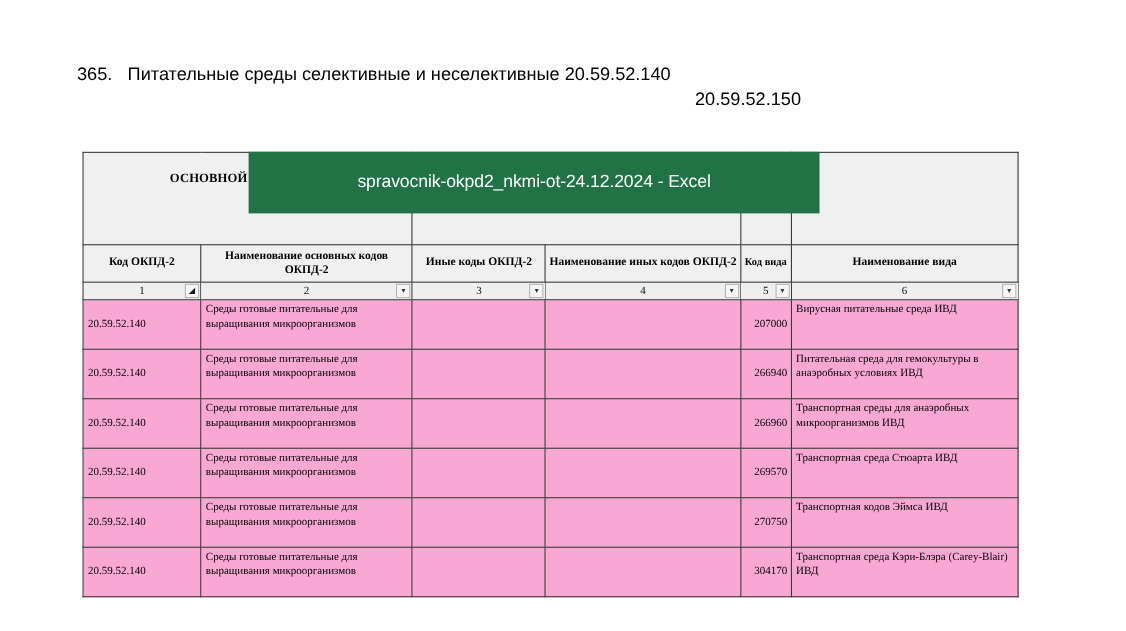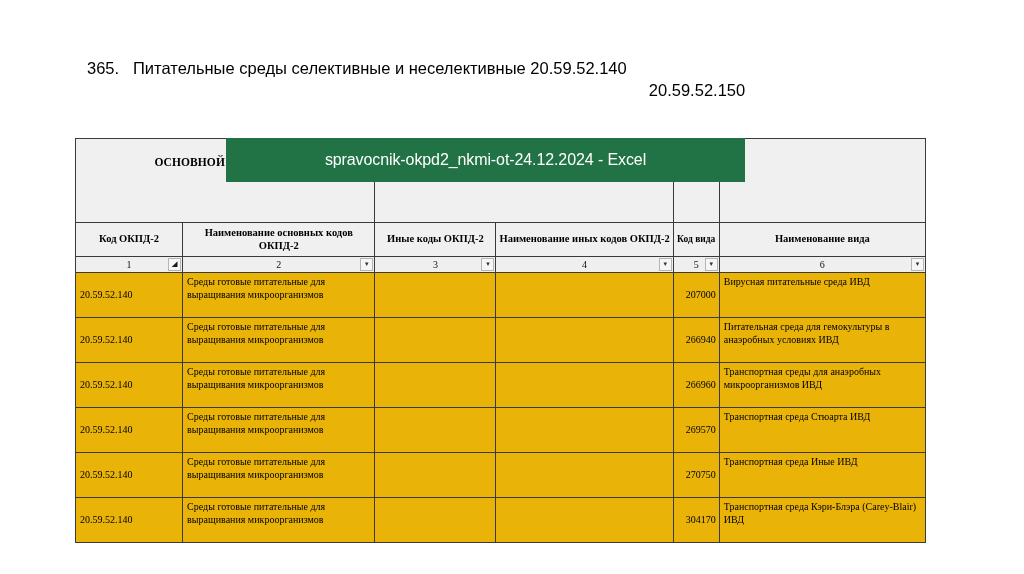--- a/index.html
+++ b/index.html
@@ -11,21 +11,21 @@
     width: 1024px;
     height: 574px;
     position: relative;
     font-family: "Liberation Sans", sans-serif;
     overflow: hidden;
   }
 
   
   #slide-heading {
     position: absolute;
-    left: 87px;
+    left: 70px;
     top: 58px;
     width: 700px;
     font-family: "Liberation Sans", sans-serif;
     font-size: 16.5px;
     color: #000000;
     line-height: 1.28;
     white-space: nowrap;
   }
   #slide-heading .num {
     display: inline-block;
@@ -45,21 +45,21 @@
     top: 138px;
     width: 851px;
     height: 335px;
   }
 
   #title-bar {
     position: absolute;
     left: 151px;
     top: 0px;
     width: 519px;
-    height: 44px;
+    height: 56px;
     background: #217346;
     z-index: 5;
     display: flex;
     align-items: center;
     justify-content: center;
   }
   #title-bar-text {
     color: #ffffff;
     font-family: "Liberation Sans", sans-serif;
     font-size: 16px;
@@ -75,21 +75,21 @@
     width: 851px;
     border-collapse: collapse;
     table-layout: fixed;
     font-family: "Liberation Serif", serif;
     background: #ffffff;
   }
   #sheet td {
     border: 1px solid #3a3a3a;
     padding: 0;
     vertical-align: top;
-    background: #eab308;
+    background: #f9a8d4;
   }
 
   
   .grp-cell {
     background: #f0f0f0 !important;
     height: 66px;
     text-align: center;
     vertical-align: top;
     padding-top: 17px !important;
     font-weight: bold;
@@ -270,21 +270,21 @@
         <td class="c-empty"></td>
         <td class="c-kod">269570</td>
         <td class="c-vid">Транспортная среда Стюарта ИВД</td>
       </tr>
       <tr class="data-row">
         <td class="c-code">20.59.52.140</td>
         <td class="c-name">Среды готовые питательные для выращивания микроорганизмов</td>
         <td class="c-empty"></td>
         <td class="c-empty"></td>
         <td class="c-kod">270750</td>
-        <td class="c-vid">Транспортная среда Иные ИВД</td>
+        <td class="c-vid">Транспортная кодов Эймса ИВД</td>
       </tr>
       <tr class="data-row">
         <td class="c-code">20.59.52.140</td>
         <td class="c-name">Среды готовые питательные для выращивания микроорганизмов</td>
         <td class="c-empty"></td>
         <td class="c-empty"></td>
         <td class="c-kod">304170</td>
         <td class="c-vid">Транспортная среда Кэри-Блэра (Carey-Blair) ИВД</td>
       </tr>
     </tbody>

